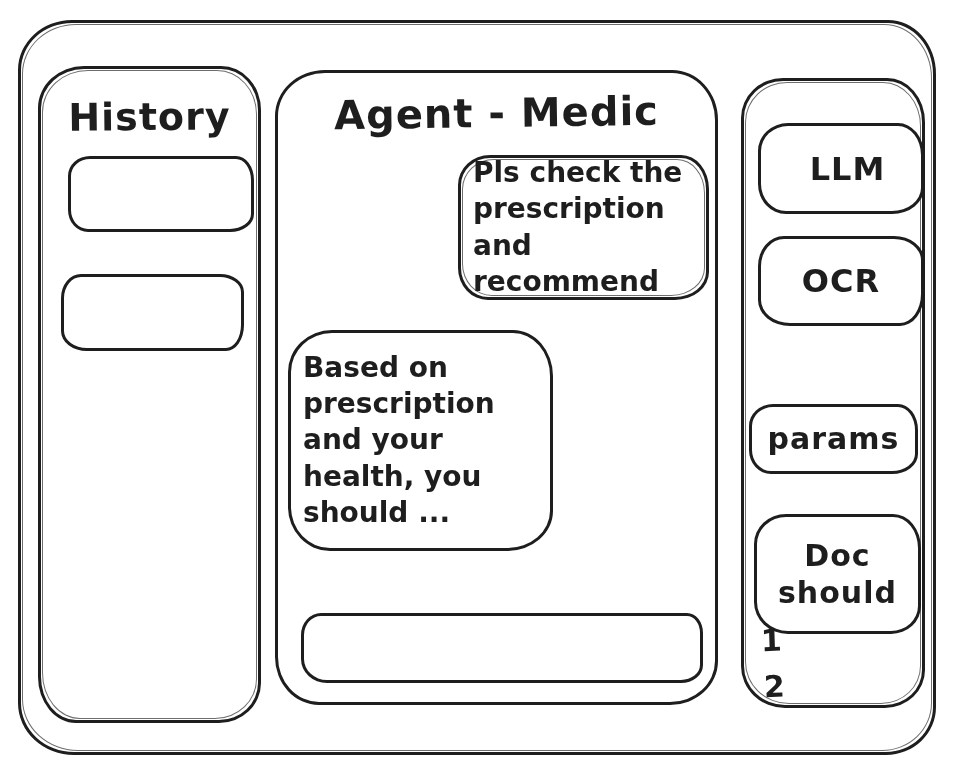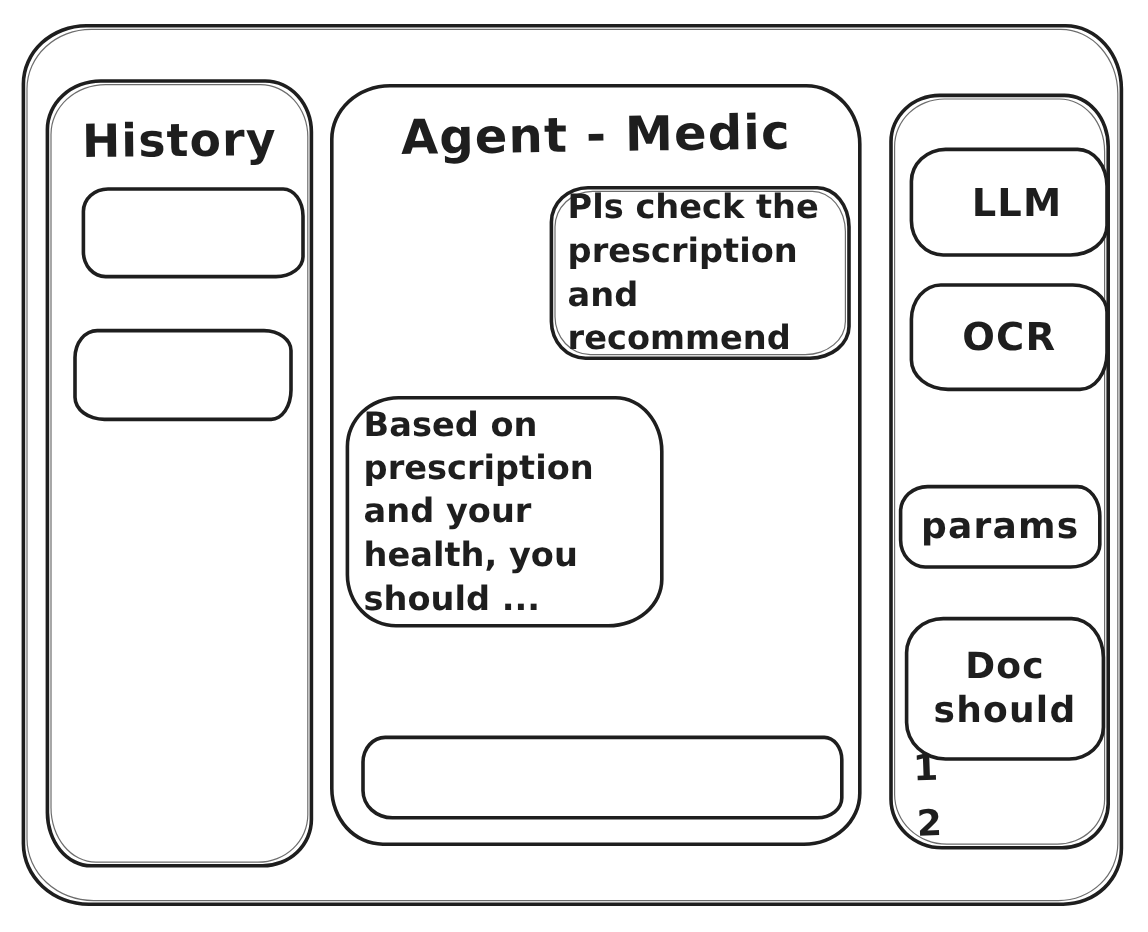--- a/index.html
+++ b/index.html
@@ -44,21 +44,21 @@
                border-radius:50px 46px 48px 44px / 46px 50px 44px 48px; }
   .chat-title{ top:18px; font-size:40px; transform:rotate(-0.8deg); }
   .bubble{
     position:absolute; box-sizing:border-box;
     border:3px solid var(--ink); background:var(--bg);
     display:flex; align-items:center; justify-content:center;
     text-align:left; font-size:28px; line-height:1.3; padding:12px 12px;
   }
   .user-bubble{ left:180px; top:82px; width:251px; height:145px;
                 border-radius:32px 28px 34px 30px / 30px 34px 28px 32px; }
-  .assistant-bubble{ left:10px; top:257px; width:265px; height:193px;
+  .assistant-bubble{ left:10px; top:257px; width:265px; height:221px;
                 border-radius:44px 40px 46px 42px / 42px 46px 40px 44px; }
   .chat-input{
     position:absolute; left:23px; top:540px; width:402px; height:70px;
     box-sizing:border-box; border:3px solid var(--ink);
     border-radius:20px 16px 22px 26px / 22px 20px 18px 24px;
     background:var(--bg); font:600 26px "DejaVu Sans","Liberation Sans",sans-serif;
     color:var(--ink); padding:0 18px; outline:none;
   }
 
   

